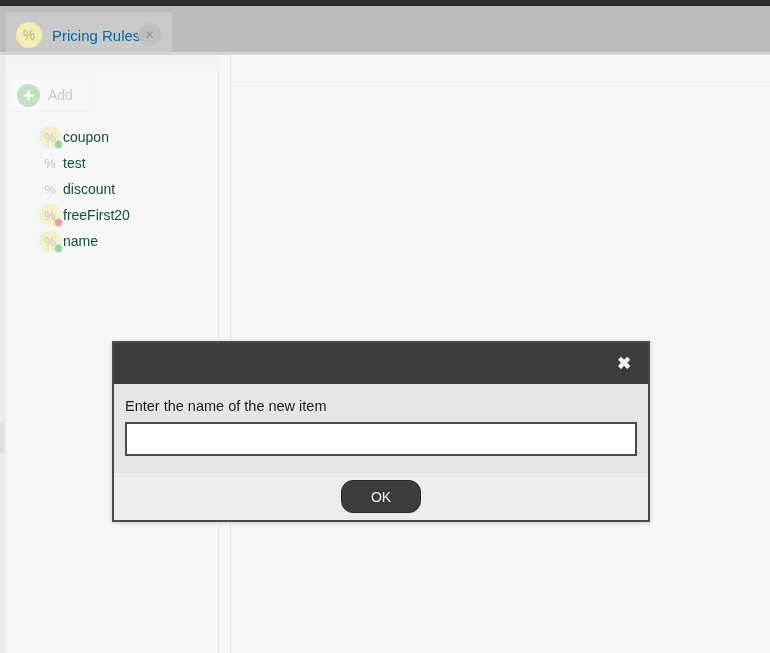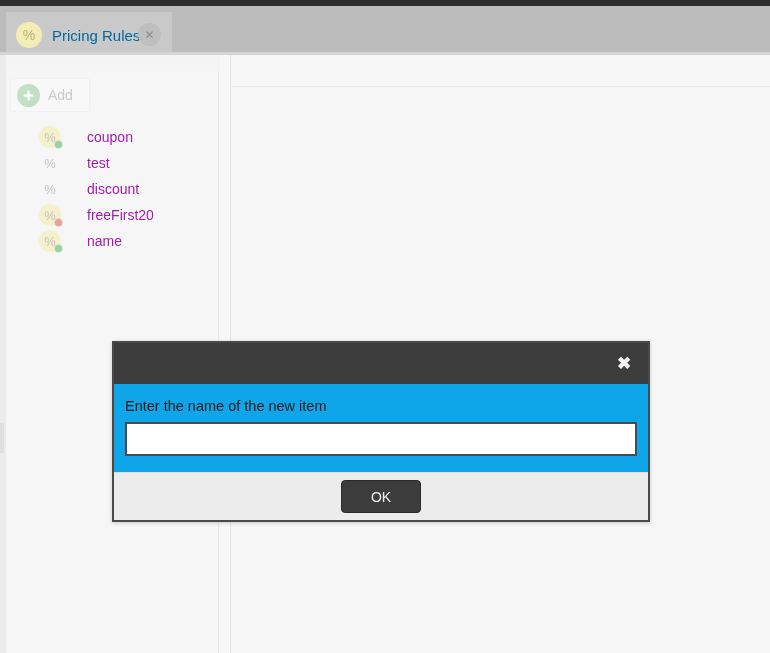--- a/index.html
+++ b/index.html
@@ -200,23 +200,23 @@
     right: -2px; bottom: -1px;
     width: 9px; height: 9px;
     border-radius: 50%;
     z-index: 2;
     border: 1px solid rgba(255,255,255,.55);
     box-sizing: border-box;
   }
   .rule-icon .mini.green { background: #9bd0a4; }
   .rule-icon .mini.red   { background: #e8a29c; }
   .rule-label {
-    margin-left: 26px;
-    font-size: 14px;
-    color: #a21caf;
+    margin-left: 2px;
+    font-size: 14px;
+    color: #14532d;
     white-space: nowrap;
   }
 
   
   .modal {
     position: absolute;
     left: 112px; top: 341px;
     width: 538px;
     border: 2px solid #4a4a4a;
     background: #ffffff;
@@ -235,21 +235,21 @@
     color: #f2f2f2;
     font-size: 17px;
     font-weight: bold;
     display: flex;
     align-items: center;
     justify-content: center;
     cursor: pointer;
     line-height: 1;
   }
   .modal-body {
-    background: #0ea5e9;
+    background: #e5e5e5;
     padding: 14px 11px 16px 11px;
   }
   .modal-prompt {
     font-size: 14.5px;
     color: #1c1c1c;
     margin-bottom: 8px;
   }
   .modal-input {
     width: 100%;
     height: 34px;
@@ -276,21 +276,21 @@
   .dlg-btn {
     background: #3c3c3c;
     color: #f0f0f0;
     border: 1px solid #2b2b2b;
     font-family: "Liberation Sans", sans-serif;
     font-size: 14px;
     height: 33px;
     min-width: 80px;
     padding: 0 16px;
     cursor: pointer;
-    border-radius: 4px;
+    border-radius: 12px;
   }
 </style>
 </head>
 <body>
 
 <div class="top-strip"></div>
 
 <div class="tabbar">
   <div class="tab">
     <div class="tab-badge">%</div>

